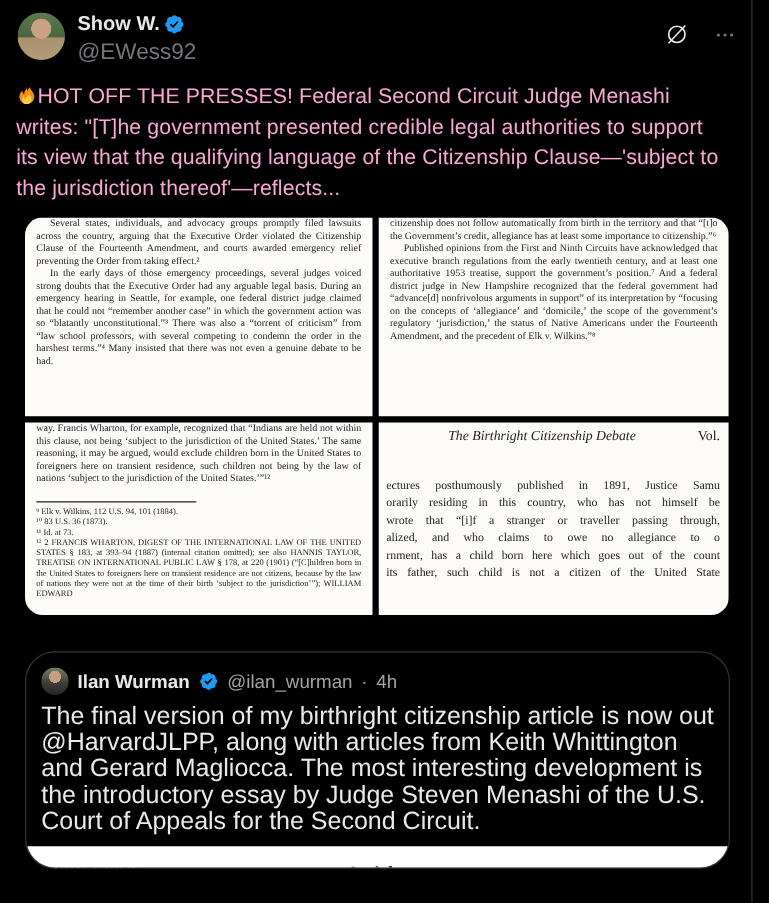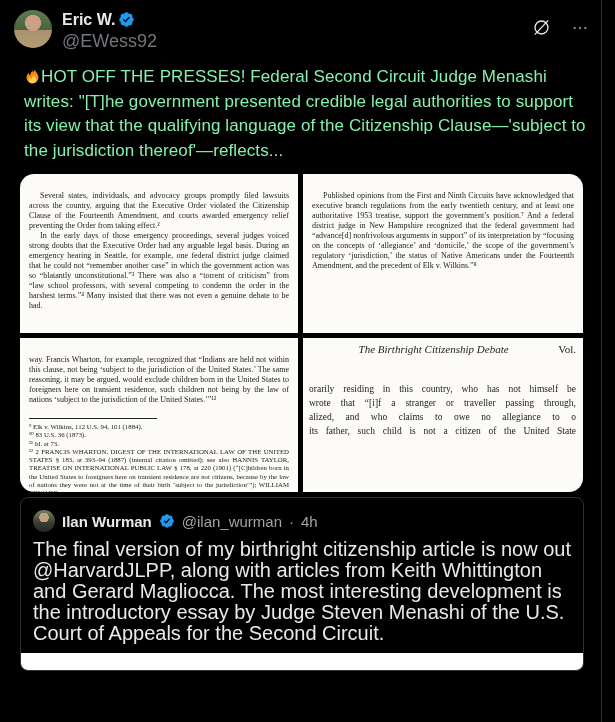--- a/index.html
+++ b/index.html
@@ -16,46 +16,46 @@
       radial-gradient(circle at 50% 34%, #caa184 0 25%, rgba(0,0,0,0) 26%),
       linear-gradient(180deg,#5f7a4d 0%,#49653e 52%,#a8916c 53%,#b49c79 100%)}
   .names{margin-left:10px;line-height:1.2}
   .name-row{display:flex;align-items:center;gap:3px;font-weight:bold;font-size:16px;color:#e7e9ea}
   .badge{width:17px;height:17px;display:inline-block}
   .handle{color:#71767b;font-size:18px;margin-top:2px}
   .hdr-actions{margin-left:auto;display:flex;align-items:center;gap:20px;padding-top:8px}
   .icon-btn{background:none;border:none;cursor:pointer;padding:0;line-height:0}
 
   
-  .tweet-text{position:absolute;top:65px;left:24px;width:570px;font-size:17px;
-              line-height:24.5px;color:#86efac;letter-spacing:.1px}
+  .tweet-text{position:absolute;top:65px;left:13px;width:570px;font-size:17px;
+              line-height:24.5px;color:#f9a8d4;letter-spacing:.1px}
   .flame{display:inline-block;width:17px;height:17px;vertical-align:-2px}
 
   
   .media-grid{position:absolute;top:174px;left:20px;width:563px;height:318px;border-radius:14px;
               overflow:hidden;display:grid;grid-template-columns:278px 280px;
               grid-template-rows:159px 155px;gap:5px;background:#000;cursor:pointer}
   .doc{background:#fcfbf8;color:#1b1b1b;overflow:hidden;
        font-family:"Liberation Serif","DejaVu Serif",serif;text-align:justify}
-  .doc-sm{font-size:8px;line-height:10px;padding:17px 9px 0 9px}
+  .doc-sm{font-size:8px;line-height:10px;padding:0 9px 0 9px}
   .doc-sm p{text-indent:11px;margin:0}
   .doc-sm p.noindent{text-indent:0}
   .fnrule{border:none;border-top:1px solid #222;width:128px;margin:13px 0 4px 0}
   .footnotes{font-size:6.8px;line-height:8.3px;text-align:justify}
   .footnotes div{margin:0}
   .doc-br{font-size:9.5px;line-height:14px;padding:4px 7px 0 6px}
   .br-head{display:flex;align-items:baseline;font-size:11px;margin-bottom:26px}
   .br-title{flex:1;text-align:center;font-style:italic}
   .br-vol{text-align:center}
   .br-line{text-align:justify;text-align-last:justify;white-space:nowrap;overflow:hidden}
   .br-line.last{text-align-last:left}
 
   
-  .quote{position:absolute;top:497px;left:20px;width:564px;height:174px;border:1px solid #2f3336;
-         border-radius:8px;overflow:hidden;background:#000;cursor:pointer}
+  .quote{position:absolute;top:521px;left:20px;width:564px;height:174px;border:1px solid #2f3336;
+         border-radius:24px;overflow:hidden;background:#000;cursor:pointer}
   .q-header{display:flex;align-items:center;gap:7px;padding:12px 12px 5px 12px}
   .q-avatar{width:22px;height:22px;border-radius:50%;flex:0 0 auto;
     background:
       radial-gradient(circle at 50% 34%, #c69f80 0 26%, rgba(0,0,0,0) 27%),
       linear-gradient(180deg,#77836a 0%,#3c4034 55%,#23262b 100%)}
   .q-name{font-weight:bold;font-size:15px;color:#e7e9ea}
   .q-badge{width:16px;height:16px}
   .q-handle{color:#a3a3a3;font-size:15px}
   .q-text{padding:2px 12px 0 12px;font-size:20px;line-height:21px;color:#e7e9ea}
   .show-more{color:#1d9bf0;font-size:15px;padding:0 12px;margin-top:14px;display:inline-block;cursor:pointer}
@@ -71,21 +71,21 @@
 <body>
 
 <div class="stage">
 
   <div class="col-divider"></div>
 
   <div class="tw-header">
     <div class="avatar"></div>
     <div class="names">
       <div class="name-row">
-        <span>Eric W.</span>
+        <span>Show W.</span>
         <span class="badge">
           <svg viewBox="0 0 24 24" width="17" height="17">
               <path fill="#1d9bf0" d="M22.25 12c0-1.43-.88-2.67-2.19-3.34.46-1.39.2-2.9-.81-3.91s-2.52-1.27-3.91-.81c-.66-1.31-1.91-2.19-3.34-2.19s-2.67.88-3.33 2.19c-1.4-.46-2.91-.2-3.92.81s-1.26 2.52-.8 3.91c-1.31.67-2.2 1.91-2.2 3.34s.89 2.67 2.2 3.34c-.46 1.39-.21 2.9.8 3.91s2.52 1.26 3.91.81c.67 1.31 1.91 2.19 3.34 2.19s2.68-.88 3.34-2.19c1.39.45 2.9.2 3.91-.81s1.27-2.52.81-3.91c1.31-.67 2.19-1.91 2.19-3.34zm-11.71 4.2L6.8 12.46l1.41-1.42 2.26 2.26 4.8-5.23 1.47 1.36-6.2 6.77z"></path>
             </svg>
         </span>
       </div>
       <div class="handle">@EWess92</div>
     </div>
     <div class="hdr-actions">
       <button class="icon-btn" aria-label="Grok actions">
@@ -112,40 +112,43 @@
           <path fill="#f4900c" d="M12 2c1 4-3 5.5-3 9a3 3 0 0 0 .2 1.1C7.6 11.4 7 9.8 7 8c-2.2 1.8-3.5 4.3-3.5 7A8.5 8.5 0 0 0 12 23a8.5 8.5 0 0 0 8.5-8c0-5-4.5-7.5-5-11-1.6 1.1-2.4 2.6-2.5 4.5C12.3 6.6 11.6 4.2 12 2z"></path>
           <path fill="#ffcc4d" d="M12.5 12c.4 2.5-2 3-2 5a2.8 2.8 0 0 0 .1.8A4.8 4.8 0 0 1 8.5 14c-1.3 1.2-2 2.7-2 4.3A5.3 5.3 0 0 0 12 23a5.3 5.3 0 0 0 5.4-5c0-3-2.6-4.3-2.9-6.4-1 .7-1.5 1.6-1.6 2.8-.5-1.1-.8-1.8-.4-2.4z"></path>
         </svg></span><span>HOT OFF THE PRESSES! Federal Second Circuit Judge Menashi writes: "[T]he government presented credible legal authorities to support its view that the qualifying language of the Citizenship Clause—'subject to the jurisdiction thereof'—reflects...</span></div>
 
   <div class="media-grid">
     <div class="doc doc-sm">
       <p>Several states, individuals, and advocacy groups promptly filed lawsuits across the country, arguing that the Executive Order violated the Citizenship Clause of the Fourteenth Amendment, and courts awarded emergency relief preventing the Order from taking effect.²</p>
       <p>In the early days of those emergency proceedings, several judges voiced strong doubts that the Executive Order had any arguable legal basis. During an emergency hearing in Seattle, for example, one federal district judge claimed that he could not “remember another case” in which the government action was so “blatantly unconstitutional.”³ There was also a “torrent of criticism” from “law school professors, with several competing to condemn the order in the harshest terms.”⁴ Many insisted that there was not even a genuine debate to be had.</p>
     </div>
     <div class="doc doc-sm">
+      <p class="noindent">citizenship does not follow automatically from birth in the territory and that “[t]o the Government’s credit, allegiance has at least some importance to citizenship.”⁶</p>
       <p>Published opinions from the First and Ninth Circuits have acknowledged that executive branch regulations from the early twentieth century, and at least one authoritative 1953 treatise, support the government’s position.⁷ And a federal district judge in New Hampshire recognized that the federal government had “advance[d] nonfrivolous arguments in support” of its interpretation by “focusing on the concepts of ‘allegiance’ and ‘domicile,’ the scope of the government’s regulatory ‘jurisdiction,’ the status of Native Americans under the Fourteenth Amendment, and the precedent of Elk v. Wilkins.”⁸</p>
     </div>
     <div class="doc doc-sm">
       <p class="noindent">way. Francis Wharton, for example, recognized that “Indians are held not within this clause, not being ‘subject to the jurisdiction of the United States.’ The same reasoning, it may be argued, would exclude children born in the United States to foreigners here on transient residence, such children not being by the law of nations ‘subject to the jurisdiction of the United States.’”¹²</p>
       <hr class="fnrule">
       <div class="footnotes">
         <div>⁹ Elk v. Wilkins, 112 U.S. 94, 101 (1884).</div>
         <div>¹⁰ 83 U.S. 36 (1873).</div>
         <div>¹¹ Id. at 73.</div>
         <div>¹² 2 FRANCIS WHARTON, DIGEST OF THE INTERNATIONAL LAW OF THE UNITED STATES § 183, at 393–94 (1887) (internal citation omitted); see also HANNIS TAYLOR, TREATISE ON INTERNATIONAL PUBLIC LAW § 178, at 220 (1901) (“[C]hildren born in the United States to foreigners here on transient residence are not citizens, because by the law of nations they were not at the time of their birth ‘subject to the jurisdiction’”); WILLIAM EDWARD</div>
       </div>
     </div>
     <div class="doc doc-br">
       <div class="br-head">
         <span class="br-title">The Birthright Citizenship Debate</span>
         <span class="br-vol">Vol.</span>
       </div>
+      <div class="br-line">ectures posthumously published in 1891, Justice Samu</div>
       <div class="br-line">orarily residing in this country, who has not himself be</div>
       <div class="br-line">wrote that “[i]f a stranger or traveller passing through,</div>
       <div class="br-line">alized, and who claims to owe no allegiance to o</div>
+      <div class="br-line">rnment, has a child born here which goes out of the count</div>
       <div class="br-line">its father, such child is not a citizen of the United State</div>
     </div>
   </div>
 
   <div class="quote">
     <div class="q-header">
       <div class="q-avatar"></div>
       <span class="q-name">Ilan Wurman</span>
       <span class="q-badge">
         <svg viewBox="0 0 24 24" width="16" height="16">

